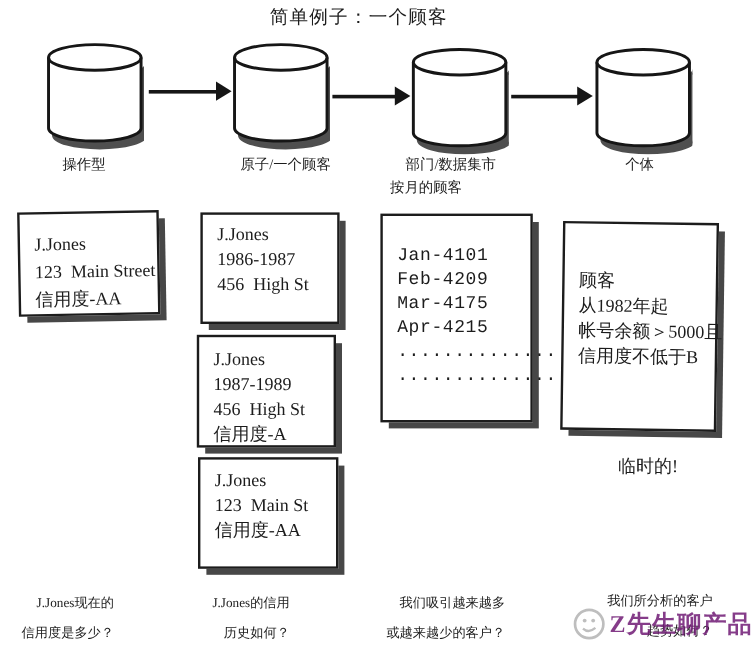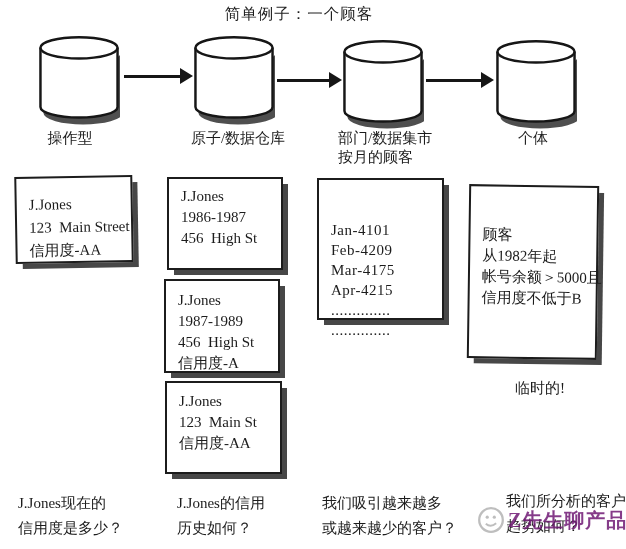--- a/index.html
+++ b/index.html
@@ -14,43 +14,43 @@
   
   .cyl{position:absolute;width:82px;height:92px;}
   .cyl-shadow{fill:#4f4f4f;stroke:#4f4f4f;stroke-width:3;}
   .cyl-body,.cyl-top{fill:#ffffff;stroke:#161616;stroke-width:3;}
   
   .arrow{position:absolute;height:16px;}
   .shaft{position:absolute;left:0;right:11px;top:6.5px;height:3px;background:#161616;}
   .head{position:absolute;right:0;top:0;width:0;height:0;
     border-left:13px solid #161616;border-top:8px solid transparent;border-bottom:8px solid transparent;}
   
-  .stage-label{position:absolute;font-size:15px;white-space:nowrap;}
+  .stage-label{position:absolute;font-size:12px;white-space:nowrap;}
   .centered{text-align:center;}
   
   .card{
     position:absolute;background:#ffffff;border:2px solid #1c1c1c;
     box-shadow:6px 6px 0 -1px #474747;box-sizing:border-box;
   }
   .cl{white-space:pre;font-size:15px;padding-left:12px;}
   .card1{left:15px;top:176px;width:118px;height:87px;padding-top:15px;transform:rotate(-1deg);}
   .card1 .cl{line-height:23px;}
   .card2{left:167px;top:177px;width:116px;height:93px;padding-top:7px;}
   .card2 .cl{line-height:21px;}
   .card3{left:164px;top:279px;width:116px;height:94px;padding-top:9px;}
   .card3 .cl{line-height:21px;}
   .card4{left:165px;top:381px;width:117px;height:93px;padding-top:8px;}
   .card4 .cl{line-height:21px;}
-  .card5{left:317px;top:178px;width:127px;height:142px;padding-top:40px;}
+  .card5{left:317px;top:178px;width:127px;height:174px;padding-top:24px;font-family:Liberation Mono, monospace;}
   .card5 .cl{line-height:20px;letter-spacing:0.5px;}
   .card6{left:468px;top:185px;width:130px;height:174px;padding-top:38px;transform:rotate(0.8deg);}
   .card6 .cl{line-height:21px;}
   .caption{position:absolute;left:480px;top:379px;width:120px;text-align:center;font-size:15px;}
   
-  .question{position:absolute;font-size:15px;}
+  .question{position:absolute;font-size:11px;text-align:right;}
   .q-line{line-height:25px;white-space:nowrap;}
   
   .watermark{position:absolute;left:474px;top:503px;display:flex;align-items:center;opacity:0.85;}
   .wm-avatar{width:34px;height:34px;}
   .wm-text{font-size:20px;color:#701a75;font-weight:bold;letter-spacing:1px;white-space:nowrap;}
 </style>
 </head>
 <body>
 
 <div class="canvas">
@@ -85,23 +85,23 @@
   <div class="arrow" style="left:277px;top:72px;width:65px">
     <span class="shaft"></span>
     <span class="head"></span>
   </div>
   <div class="arrow" style="left:426px;top:72px;width:68px">
     <span class="shaft"></span>
     <span class="head"></span>
   </div>
 
   <div class="stage-label centered" style="left:20px;top:129px;width:100px">操作型</div>
-  <div class="stage-label centered" style="left:172px;top:129px;width:132px">原子/数据仓库</div>
+  <div class="stage-label centered" style="left:172px;top:129px;width:132px">原子/一个顾客</div>
   <div class="stage-label" style="left:338px;top:129px">部门/数据集市</div>
-  <div class="stage-label" style="left:338px;top:148px">按月的顾客</div>
+  <div class="stage-label" style="left:325px;top:148px">按月的顾客</div>
   <div class="stage-label centered" style="left:490px;top:129px;width:86px">个体</div>
 
   <div class="card card1">
     <div class="cl">J.Jones</div>
     <div class="cl">123  Main Street</div>
     <div class="cl">信用度-AA</div>
   </div>
 
   <div class="card card2">
     <div class="cl">J.Jones</div>

